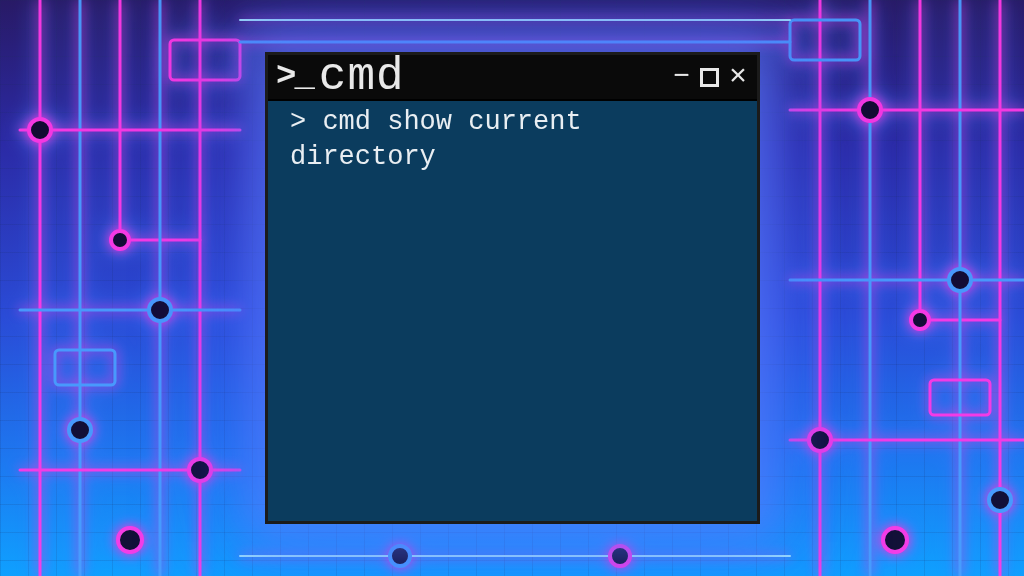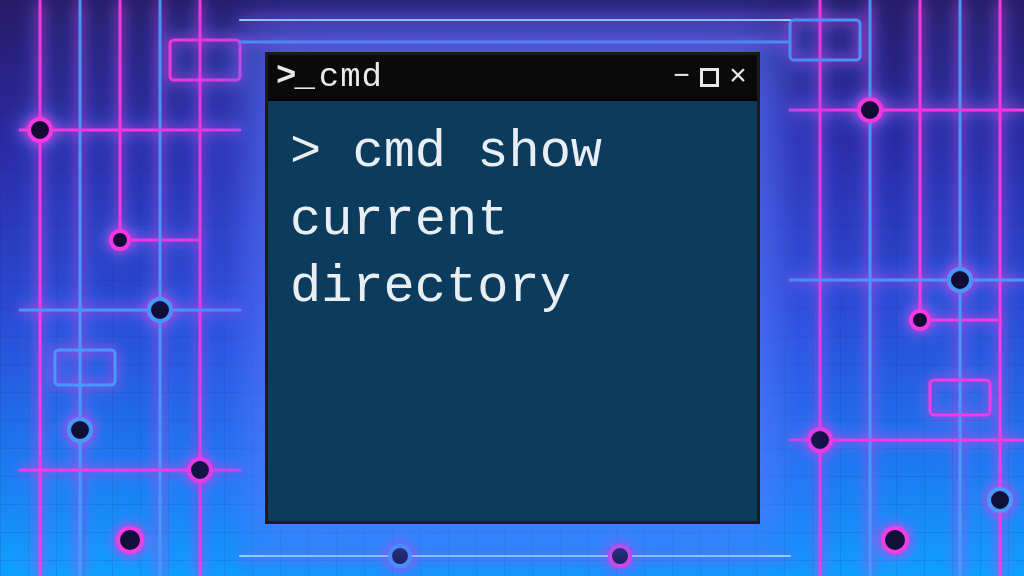--- a/index.html
+++ b/index.html
@@ -59,37 +59,37 @@
     user-select: none;
   }
   .prompt-icon {
     display: flex; align-items: baseline;
     font-size: 30px; font-weight: 700;
     letter-spacing: -2px;
     padding-right: 6px;
   }
   .prompt-icon .chev { font-size: 34px; line-height: 0.8; }
   .title {
-    font-size: 34px;
+    font-size: 46px;
     letter-spacing: 1px;
   }
   .win-controls {
     margin-left: auto;
     display: flex; gap: 10px; align-items: center;
     font-size: 28px;
   }
   .win-btn { cursor: default; color: #e8e8e8; line-height: 1; }
   .win-btn.min { }
   .win-btn.max { font-size: 22px; border: 3px solid #e8e8e8; width: 19px; height: 19px; display: inline-block; }
   .win-btn.close { font-size: 30px; }
 
   .terminal-body {
-    padding: 18px 22px;
+    padding: 4px 22px;
     color: #e9eef2;
-    font-size: 52px;
+    font-size: 27px;
     line-height: 1.3;
     white-space: pre-wrap;
     word-break: break-word;
     height: calc(100% - 46px);
   }
 </style>
 </head>
 <body>
 
 <div class="bg">

